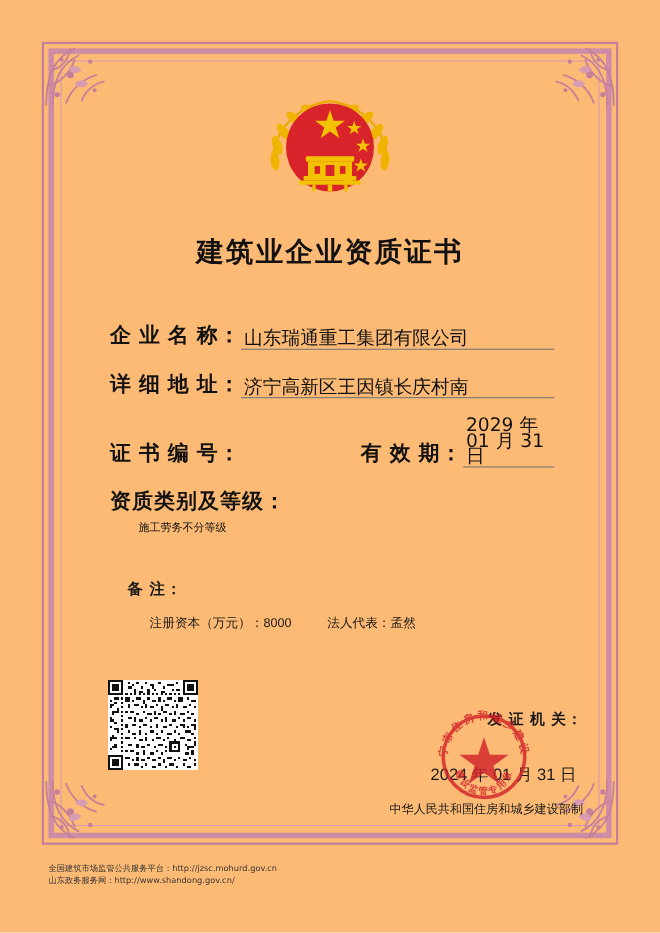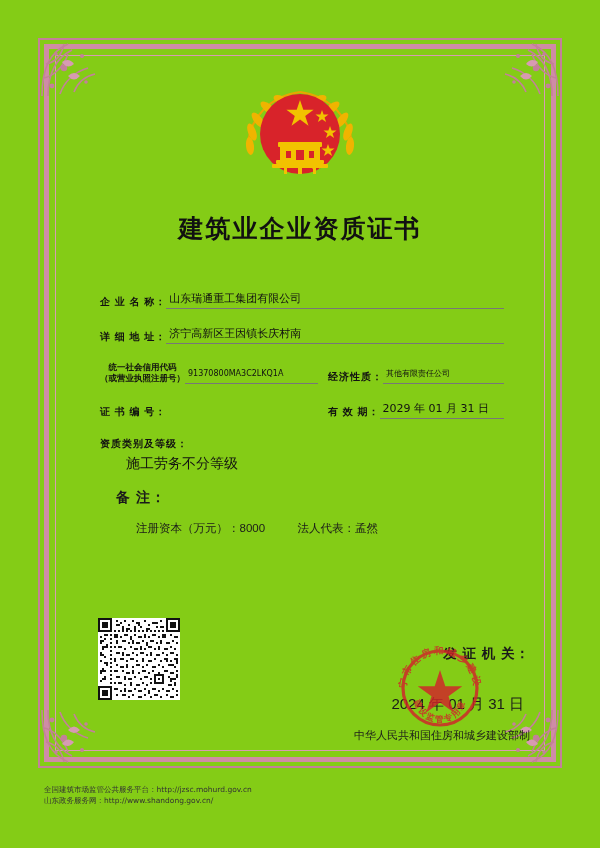--- a/index.html
+++ b/index.html
@@ -15,21 +15,21 @@
     position: relative;
     overflow: hidden;
   }
 
   
   .certificate {
     position: absolute;
     left: 0; top: 0;
     width: 600px;
     height: 848px;
-    background: #84cc16;
+    background: #fdba74;
   }
 
   .border-outer {
     position: absolute;
     left: 38px; top: 38px;
     width: 524px; height: 730px;
     border: 2px solid #c4809a;
     box-sizing: border-box;
   }
   .border-mid {
@@ -93,55 +93,55 @@
   .row {
     display: flex;
     align-items: flex-end;
     margin-bottom: 18px;
     position: relative;
   }
   .row.two-col { justify-content: space-between; }
 
   .label {
     font-weight: bold;
-    font-size: 10px;
+    font-size: 19px;
     white-space: nowrap;
     color: #111;
     letter-spacing: 1px;
     text-align: right;
   }
   .label.small {
     font-size: 8.5px;
     line-height: 11px;
     letter-spacing: 0;
     text-align: center;
     font-weight: bold;
   }
   .label.small .l2 { display: block; }
 
   .value {
-    font-size: 11px;
+    font-size: 17px;
     color: #111;
     border-bottom: 1px solid #777;
     padding: 0 3px 2px 3px;
     flex: 1;
     min-height: 14px;
     line-height: 14px;
     font-family: "DejaVu Sans", "Liberation Sans", sans-serif;
   }
   .value.tiny { font-size: 8px; }
 
   .half { display: flex; align-items: flex-end; width: 196px; }
   .half .value { flex: 1; }
 
   .qual-row { margin-bottom: 4px; }
   .qual-value {
-    font-size: 14px;
+    font-size: 10px;
     margin-left: 26px;
-    margin-bottom: 16px;
+    margin-bottom: 40px;
     color: #111;
   }
 
   .remark-label {
     font-weight: bold;
     font-size: 14px;
     letter-spacing: 1px;
     margin-left: 16px;
   }
   .remark-body {
@@ -366,33 +366,20 @@
     <div class="row">
       <span class="label">企 业 名 称：</span>
       <span class="value">山东瑞通重工集团有限公司</span>
     </div>
 
     <div class="row">
       <span class="label">详 细 地 址：</span>
       <span class="value">济宁高新区王因镇长庆村南</span>
     </div>
 
-    <div class="row two-col">
-      <div class="half" style="width:218px">
-        <span class="label small">
-          <span>统一社会信用代码</span>
-          <span class="l2">（或营业执照注册号）</span>
-        </span>
-        <span class="value tiny">91370800MA3C2LKQ1A</span>
-      </div>
-      <div class="half" style="width:176px">
-        <span class="label">经济性质：</span>
-        <span class="value tiny">其他有限责任公司</span>
-      </div>
-    </div>
 
     <div class="row two-col">
       <div class="half" style="width:218px">
         <span class="label">证 书 编 号：</span>
       </div>
       <div class="half" style="width:176px">
         <span class="label">有 效 期：</span>
         <span class="value">2029 年 01 月 31 日</span>
       </div>
     </div>

